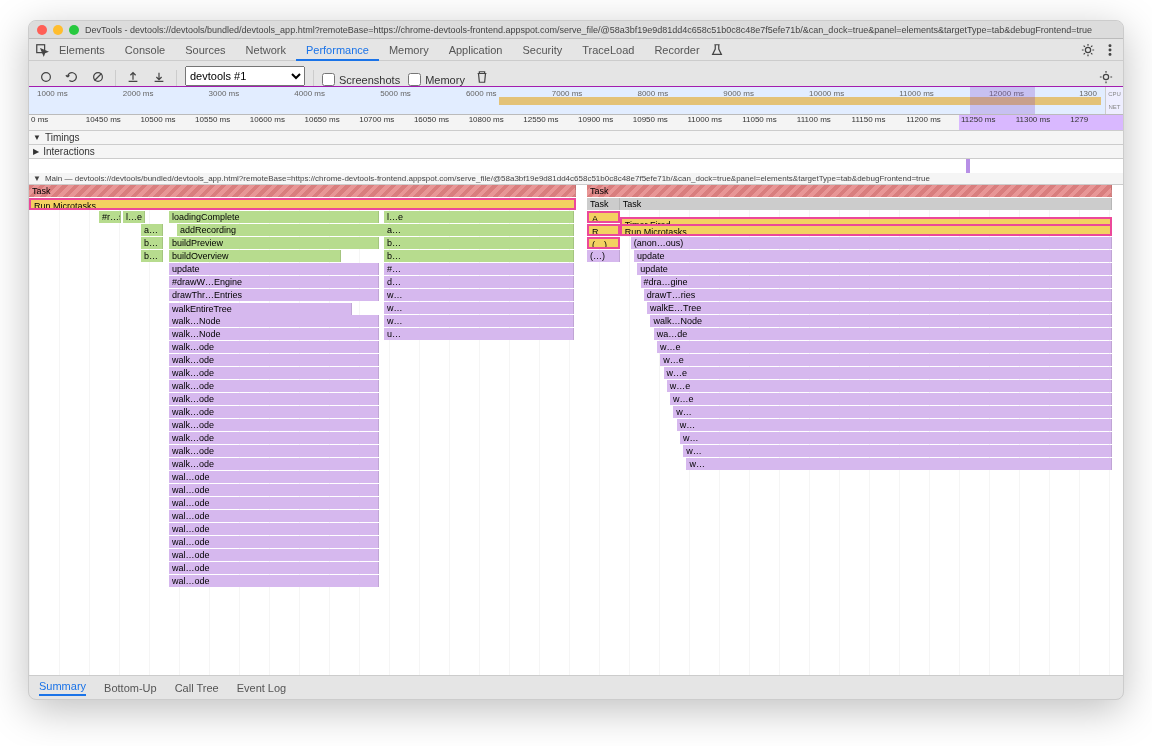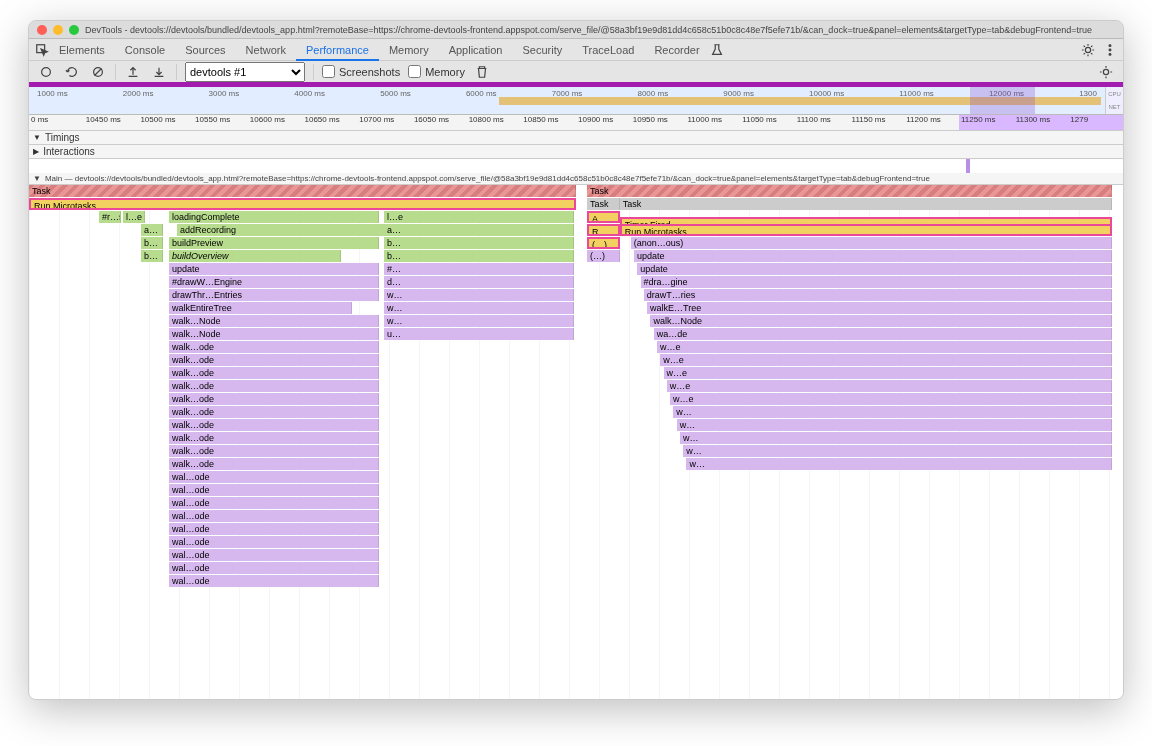--- a/index.html
+++ b/index.html
@@ -7,21 +7,21 @@
 .window{position:absolute;left:28px;top:20px;width:1096px;height:680px;border:1px solid #ccc;border-radius:8px;box-shadow:0 10px 40px rgba(0,0,0,0.25);background:#e5e5e5;overflow:hidden;display:flex;flex-direction:column}
 .titlebar{height:18px;background:#dcdcdc;display:flex;align-items:center;padding:0 8px;gap:6px;border-bottom:1px solid #bbb}
 .tb-dot{width:10px;height:10px;border-radius:50%}
 .red{background:#ff5f56}.yellow{background:#ffbd2e}.green{background:#27c93f}
 .tb-title{font-size:9px;color:#444;white-space:nowrap;overflow:hidden}
 .tabs{height:22px;display:flex;align-items:center;border-bottom:1px solid #ccc;font-size:11px;color:#555;padding:0 6px;gap:0}
 .tab{padding:3px 10px;cursor:pointer}
 .tab.active{color:#1a73e8;border-bottom:2px solid #1a73e8}
 .tab-icons{margin-left:auto;display:flex;gap:8px;align-items:center}
 .icon{width:14px;height:14px;display:inline-flex;align-items:center;justify-content:center;color:#555}
-.toolbar{height:26px;display:flex;align-items:center;border-bottom:5px solid #a21caf;font-size:11px;padding:0 8px;gap:8px}
+.toolbar{height:26px;display:flex;align-items:flex-end;border-bottom:1px solid #a21caf;font-size:11px;padding:0 8px;gap:8px}
 .tb-btn{width:18px;height:18px;display:flex;align-items:center;justify-content:center;cursor:pointer;color:#333}
 .sep{width:1px;height:16px;background:#ccc}
 select.selector{font-size:11px;width:120px;height:20px}
 .cb{display:flex;align-items:center;gap:4px;font-size:11px;color:#333}
 .overview{height:28px;position:relative;background:#e2edff;border-bottom:1px solid #bbb}
 .ov-labels{position:absolute;top:0;left:0;right:18px;display:flex;justify-content:space-between;font-size:8px;color:#666;padding:2px 8px}
 .ov-right{position:absolute;right:0;top:0;width:18px;height:100%;background:#eef;border-left:1px solid #ccc;font-size:6px;color:#888;display:flex;flex-direction:column;justify-content:space-around;align-items:center}
 .ov-band{position:absolute;left:43%;right:2%;top:10px;height:8px;background:#e4b756;opacity:.8}
 .ov-sel{position:absolute;right:8%;width:6%;top:0;bottom:0;background:rgba(120,60,200,.25)}
 .ruler{height:16px;border-bottom:1px solid #ccc;display:flex;font-size:8px;color:#333;position:relative;background:#f4f4f4}
@@ -170,21 +170,21 @@
 <div class="ruler" id="ruler">
       <span>0 ms</span>
       <span>10450 ms</span>
       <span>10500 ms</span>
       <span>10550 ms</span>
       <span>10600 ms</span>
       <span>10650 ms</span>
       <span>10700 ms</span>
       <span>16050 ms</span>
       <span>10800 ms</span>
-      <span>10850 ms</span>
+      <span>12550 ms</span>
       <span>10900 ms</span>
       <span>10950 ms</span>
       <span>11000 ms</span>
       <span>11050 ms</span>
       <span>11100 ms</span>
       <span>11150 ms</span>
       <span>11200 ms</span>
       <span class="hot">11250 ms</span>
       <span class="hot">11300 ms</span>
       <span class="hot">1279</span>
@@ -235,33 +235,33 @@
  <div id="leftcalls">
         <div class="row" style="top: 26px; left: 140px; width: 210px;">
           <div class="bar c-green" style="width:100%">loadingComplete</div>
         </div>
         <div class="row" style="top: 39px; left: 148px; width: 230px;">
           <div class="bar c-green" style="width:100%">addRecording</div>
         </div>
         <div class="row" style="top: 52px; left: 140px; width: 210px;">
           <div class="bar c-green" style="width:100%">buildPreview</div>
         </div>
-        <div class="row" style="top: 65px; left: 140px; width: 172px; font-style: italic;">
+        <div class="row" style="top: 65px; left: 140px; width: 172px;">
           <div class="bar c-green" style="width:100%">buildOverview</div>
         </div>
         <div class="row" style="top: 78px; left: 140px; width: 210px;">
           <div class="bar c-purp" style="width:100%">update</div>
         </div>
         <div class="row" style="top: 91px; left: 140px; width: 210px;">
           <div class="bar c-purp" style="width:100%">#drawW…Engine</div>
         </div>
         <div class="row" style="top: 104px; left: 140px; width: 210px;">
           <div class="bar c-purp" style="width:100%">drawThr…Entries</div>
         </div>
-        <div class="row" style="top: 117px; left: 140px; width: 183px;">
+        <div class="row" style="top: 117px; left: 140px; width: 183px; align-items: center;">
           <div class="bar c-purp" style="width:100%">walkEntireTree</div>
         </div>
         <div class="row" style="top: 130px; left: 140px; width: 210px;">
           <div class="bar c-purp" style="width:100%">walk…Node</div>
         </div>
         <div class="row" style="top: 143px; left: 140px; width: 210px;">
           <div class="bar c-purp" style="width:100%">walk…Node</div>
         </div>
         <div class="row" style="top: 156px; left: 140px; width: 210px;">
           <div class="bar c-purp" style="width:100%">walk…ode</div>
@@ -432,13 +432,19 @@
         </div>
         <div class="row" style="top: 260px; left: 59.8%; width: 39.2%;">
           <div class="bar c-purp" style="width:100%">w…</div>
         </div>
         <div class="row" style="top: 273px; left: 60.1%; width: 38.9%;">
           <div class="bar c-purp" style="width:100%">w…</div>
         </div>
       </div>
 </div>
 
+<div class="bottom" id="bottomtabs">
+      <span class="bt active">Summary</span>
+      <span class="bt">Bottom-Up</span>
+      <span class="bt">Call Tree</span>
+      <span class="bt">Event Log</span>
+    </div>
 </div>
 
 </body></html>

